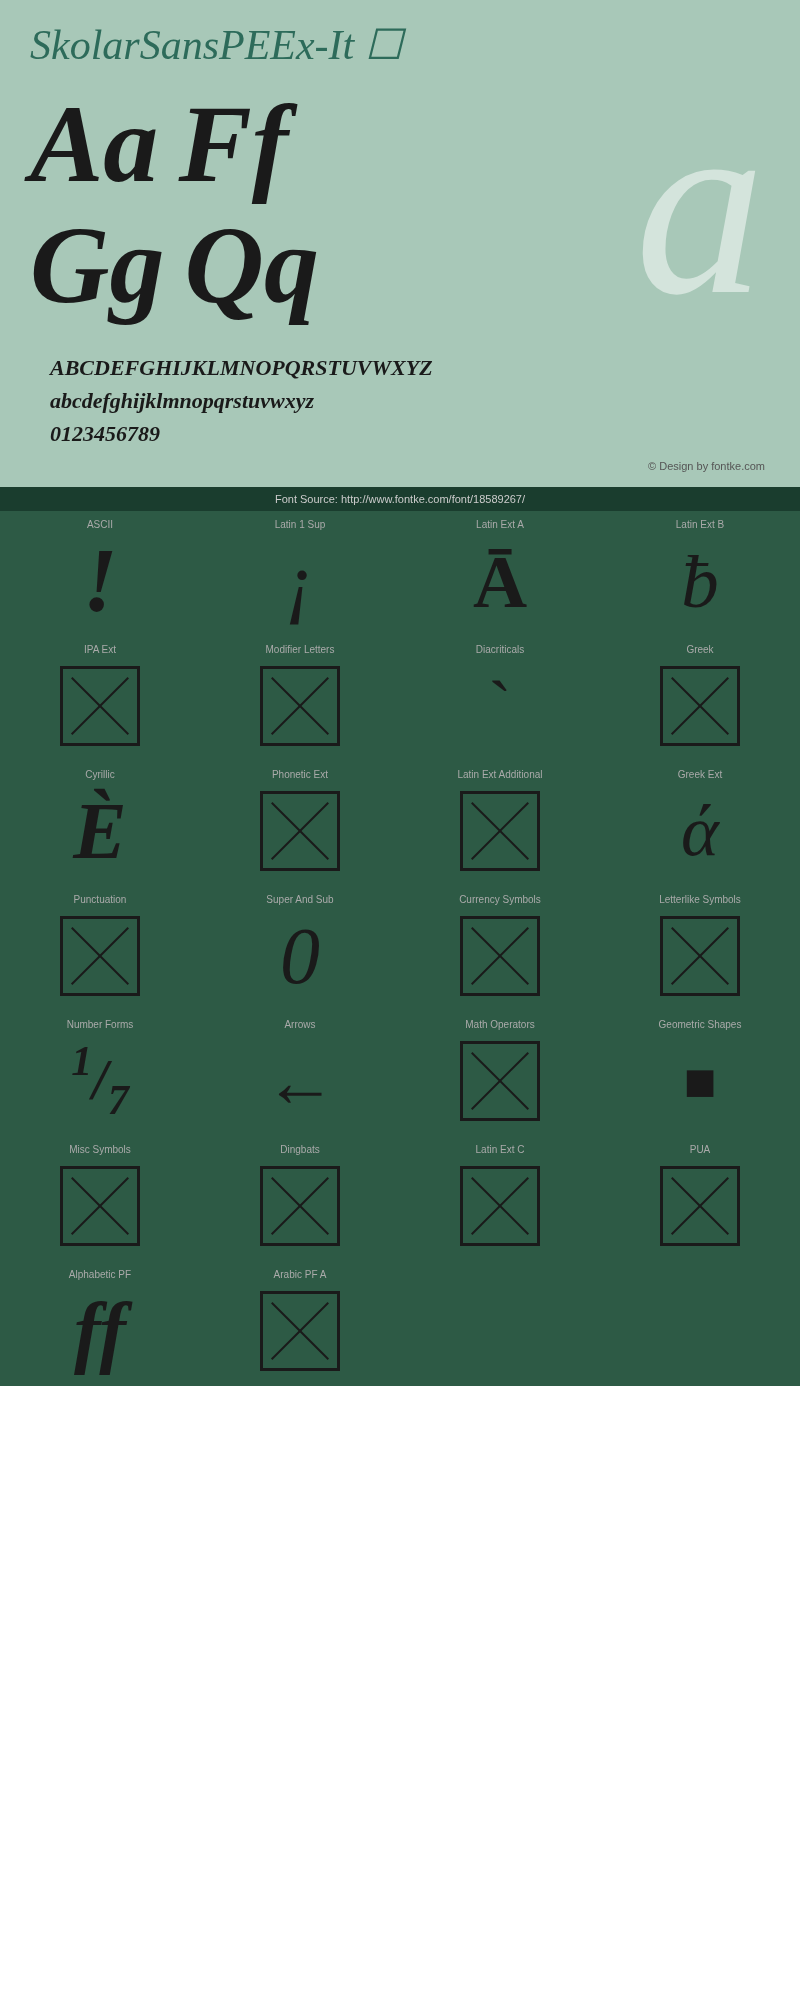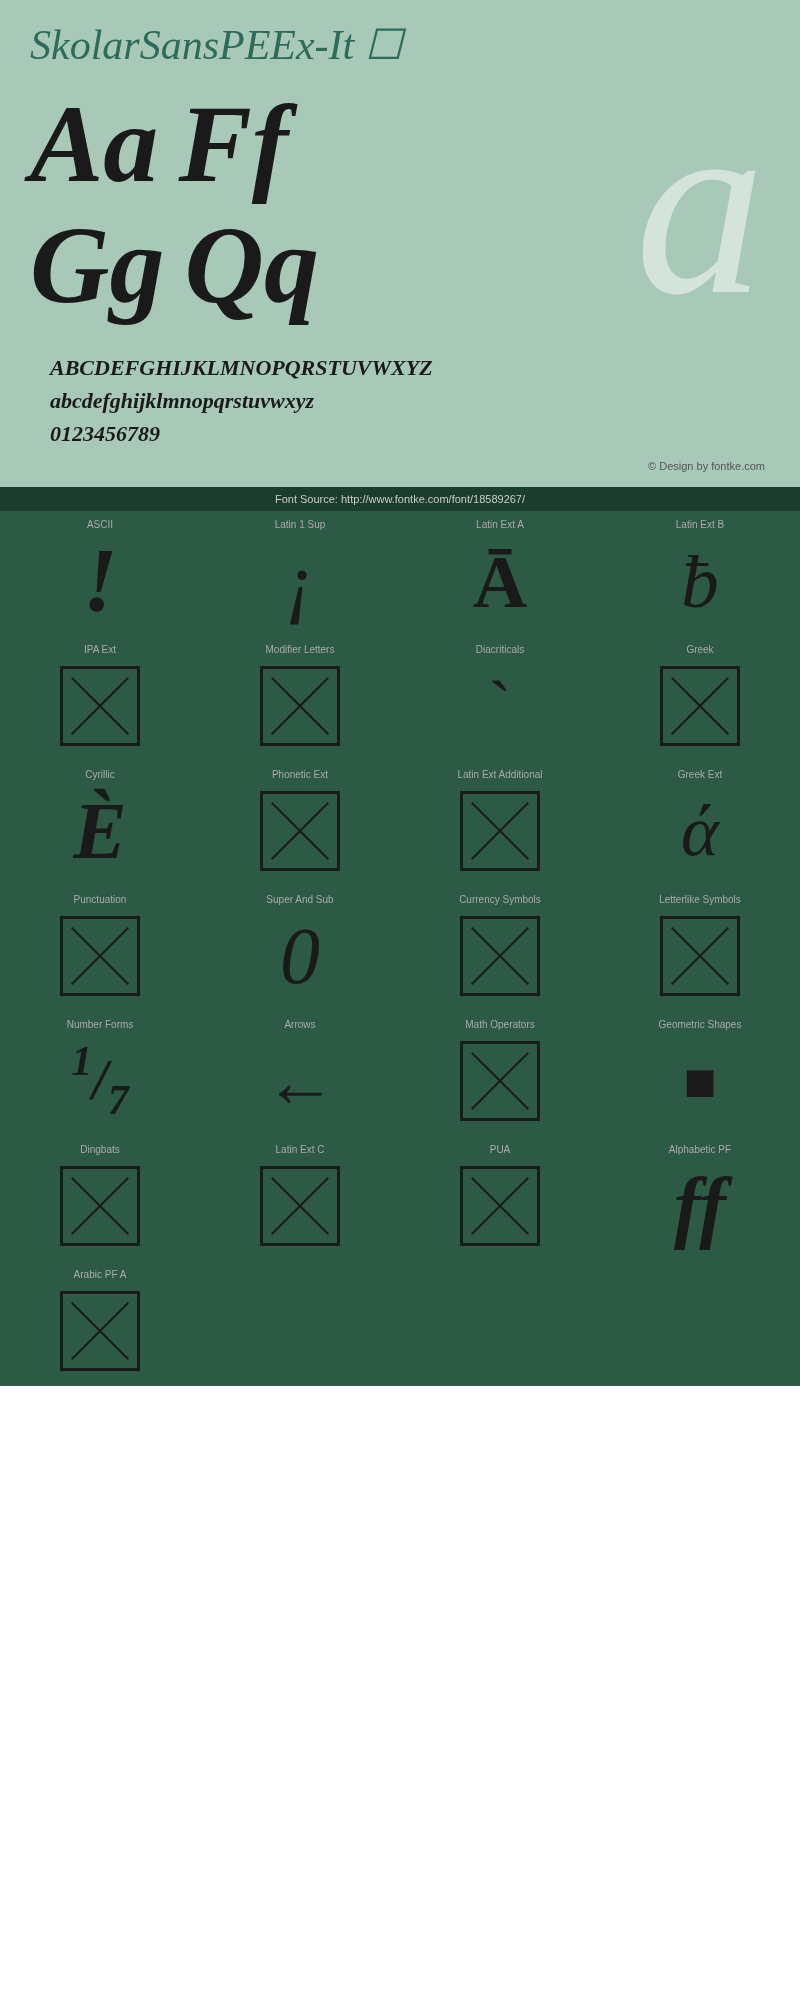--- a/index.html
+++ b/index.html
@@ -310,20 +310,26 @@
           <div class="placeholder-box"></div>
         </div>
       </div>
       <div class="char-cell">
         <div class="char-label">Geometric Shapes</div>
         <div class="char-symbol">
           <span style="font-size:55px;font-family:sans-serif;">■</span>
         </div>
       </div>
       <div class="char-cell">
+        <div class="char-label">Misc Symbols</div>
+        <div class="char-symbol">
+          <div class="placeholder-box"></div>
+        </div>
+      </div>
+      <div class="char-cell">
         <div class="char-label">Dingbats</div>
         <div class="char-symbol">
           <div class="placeholder-box"></div>
         </div>
       </div>
       <div class="char-cell">
         <div class="char-label">Latin Ext C</div>
         <div class="char-symbol">
           <div class="placeholder-box"></div>
         </div>

